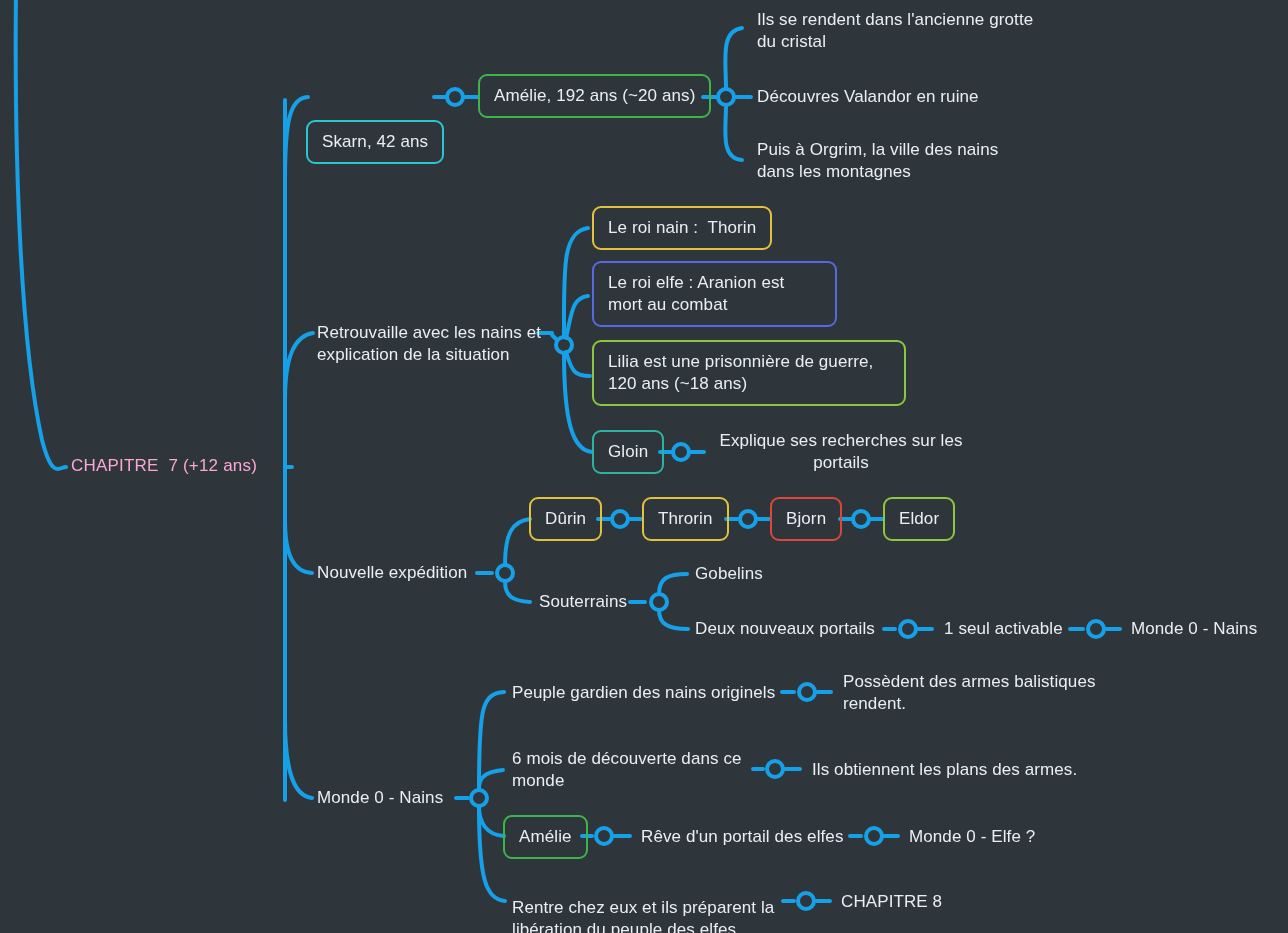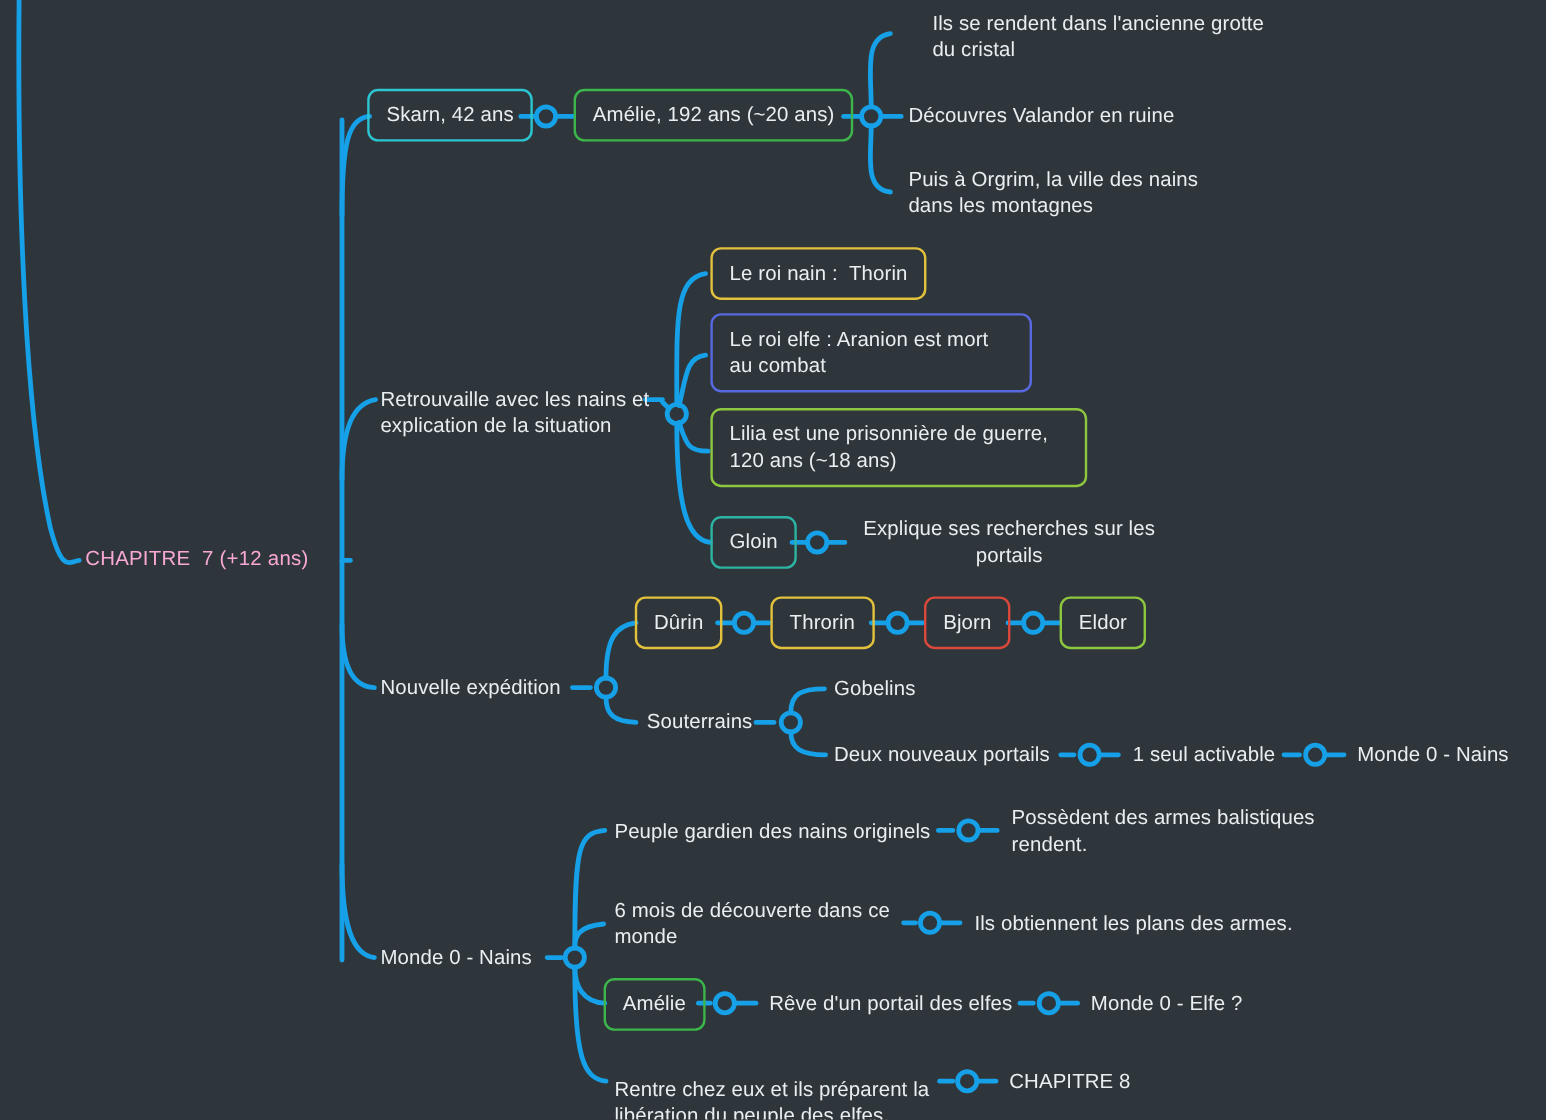--- a/index.html
+++ b/index.html
@@ -29,21 +29,21 @@
     border-radius:9px;
     padding:9px 14px;
     background:transparent;
     box-sizing:border-box;
   }
   .root{
     font-size:17px;
     color:#f9a8d4;
     letter-spacing:0.2px;
   }
-  .c-teal  {border-color:#2cc6d2;}
+  .c-teal  {border-color:#2cc6d2;margin-top:46px;}
   .c-green {border-color:#3cb54a;}
   .c-lime  {border-color:#8dc63f;}
   .c-gold  {border-color:#e2c13c;}
   .c-blue  {border-color:#5868e0;}
   .c-red   {border-color:#d9483a;}
   .c-emerald{border-color:#2cb3a3;}
 </style>
 </head>
 <body>
 
@@ -160,31 +160,31 @@
       <path d="M 816 901 L 830 901"></path>
     </g>
   </svg>
 
   <div class="node root txt" style="left:71px;top:455px;">CHAPITRE  7 (+12 ans)</div>
 
   <div class="node box c-teal" style="left:306px;top:74px;">Skarn, 42 ans</div>
 
   <div class="node box c-green" style="left:478px;top:74px;">Amélie, 192 ans (~20 ans)</div>
 
-  <div class="node txt" style="left:757px;top:9px;width:280px;margin-left:20px;">Ils se rendent dans l'ancienne grotte du cristal</div>
+  <div class="node txt" style="left:757px;top:9px;width:280px;">Ils se rendent dans l'ancienne grotte du cristal</div>
 
   <div class="node txt" style="left:757px;top:86px;width:300px;">Découvres Valandor en ruine</div>
 
   <div class="node txt" style="left:757px;top:139px;width:275px;">Puis à Orgrim, la ville des nains dans les montagnes</div>
 
   <div class="node txt" style="left:317px;top:322px;width:230px;">Retrouvaille avec les nains et explication de la situation</div>
 
   <div class="node box c-gold" style="left:592px;top:206px;">Le roi nain :  Thorin</div>
 
-  <div class="node box c-blue" style="left:592px;top:261px;width:268px;">Le roi elfe : Aranion est mort au combat</div>
+  <div class="node box c-blue" style="left:592px;top:261px;width:245px;">Le roi elfe : Aranion est mort au combat</div>
 
   <div class="node box c-lime" style="left:592px;top:340px;width:314px;">Lilia est une prisonnière de guerre, 120 ans (~18 ans)</div>
 
   <div class="node box c-emerald" style="left:592px;top:430px;">Gloin</div>
 
   <div class="node txt" style="left:716px;top:430px;width:250px;text-align:center;">Explique ses recherches sur les portails</div>
 
   <div class="node txt" style="left:317px;top:562px;">Nouvelle expédition</div>
 
   <div class="node box c-gold" style="left:529px;top:497px;">Dûrin</div>

